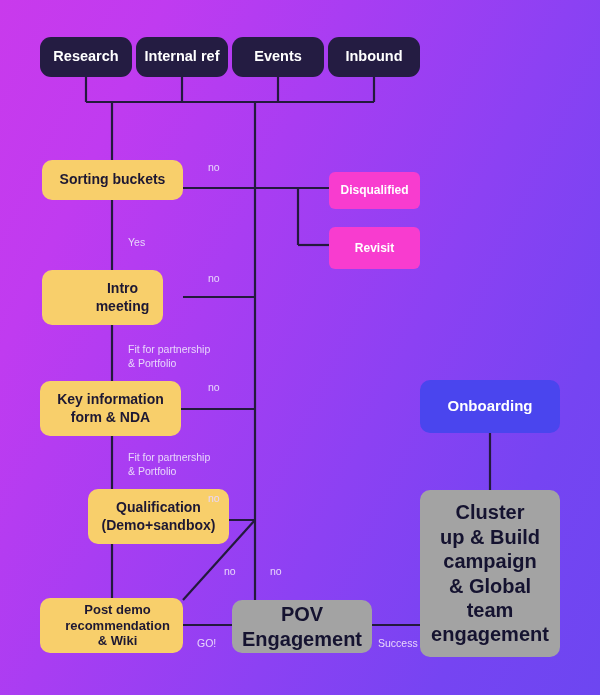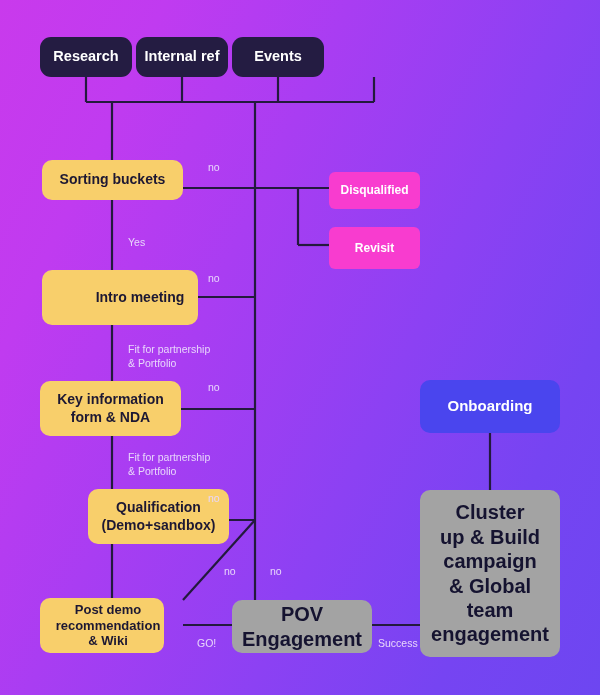--- a/index.html
+++ b/index.html
@@ -71,28 +71,29 @@
     <line x1="183" y1="625" x2="232" y2="625"></line>
 
     <line x1="372" y1="625" x2="420" y2="625"></line>
 
     <line x1="490" y1="433" x2="490" y2="490"></line>
   </svg>
 
   <div class="node src" style="left:40px;top:37px;width:92px;height:40px;">Research</div>
   <div class="node src" style="left:136px;top:37px;width:92px;height:40px;">Internal ref</div>
   <div class="node src" style="left:232px;top:37px;width:92px;height:40px;">Events</div>
+  <div class="node src" style="left:328px;top:37px;width:92px;height:40px;">Inbound</div>
 
   <div class="node step" style="left:42px;top:160px;width:141px;height:40px;">Sorting buckets</div>
-  <div class="node step" style="left:42px;top:270px;width:156px;height:55px;padding-left:48px;">Intro meeting</div>
+  <div class="node step" style="left:42px;top:270px;width:121px;height:55px;padding-left:48px;">Intro meeting</div>
   <div class="node step" style="left: 40px; top: 381px; width: 141px; height: 55px; white-space: pre-line;">Key information
 form &amp; NDA</div>
   <div class="node step" style="left: 42px; top: 489px; width: 141px; height: 55px; white-space: pre-line; margin-left: 46px;">Qualification
 (Demo+sandbox)</div>
-  <div class="node step" style="left: 40px; top: 598px; width: 124px; height: 55px; font-size: 13px; white-space: pre-line; padding-left: 20px;">Post demo
+  <div class="node step" style="left: 40px; top: 598px; width: 143px; height: 55px; font-size: 13px; white-space: pre-line; padding-left: 20px;">Post demo
 recommendation
 &amp; Wiki</div>
 
   <div class="node stop" style="left:329px;top:172px;width:91px;height:37px;">Disqualified</div>
   <div class="node stop" style="left:329px;top:227px;width:91px;height:42px;">Revisit</div>
 
   <div class="node teal" style="left: 232px; top: 600px; width: 140px; height: 53px; white-space: pre-line;">POV
 Engagement</div>
   <div class="node teal" style="left: 420px; top: 490px; width: 140px; height: 167px; white-space: pre-line;">Cluster
 up &amp; Build

